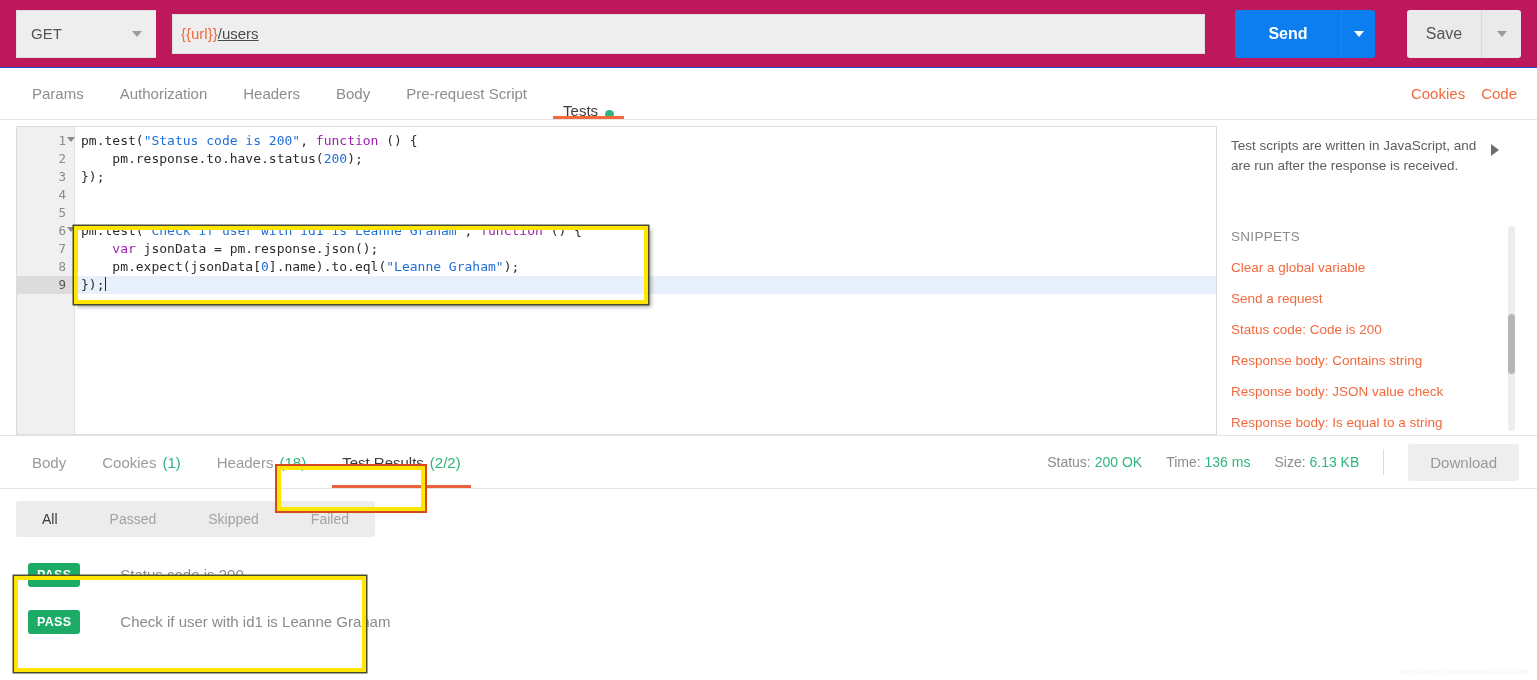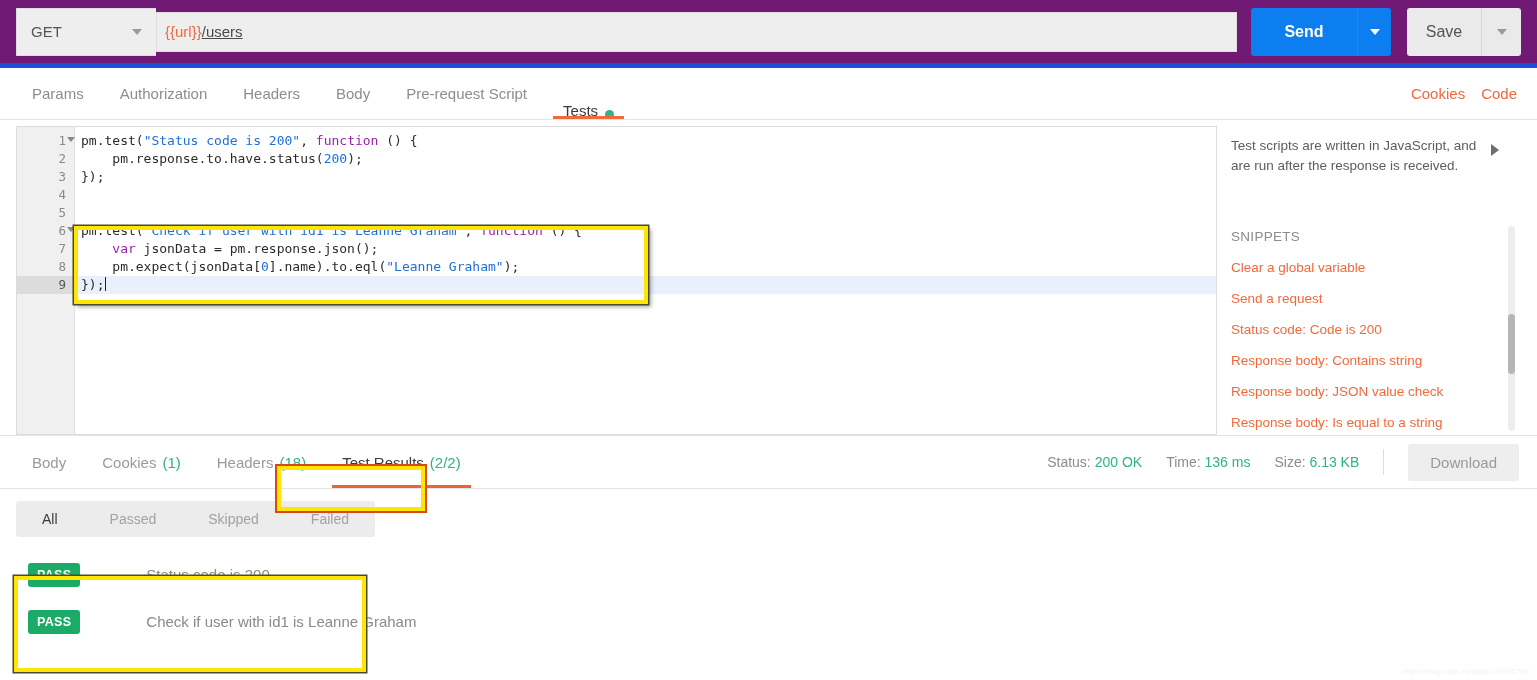--- a/index.html
+++ b/index.html
@@ -10,23 +10,23 @@
     overflow: hidden;
   }
   body { position: relative; }
 
   
   .url-row {
     height: 68px;
     display: flex;
     align-items: center;
     padding: 0 16px;
-    gap: 0;
-    background: #701a75;
-    border-bottom: 5px solid #1d4ed8;
+    gap: 16px;
+    background: #be185d;
+    border-bottom: 1px solid #1d4ed8;
   }
   .method-select {
     width: 140px; height: 48px;
     background: #eeeeee;
     border: 1px solid #dddddd;
     border-right: none;
     display: flex; align-items: center; justify-content: space-between;
     padding: 0 14px;
     font-size: 15px; color: #555;
     cursor: pointer;
@@ -305,21 +305,21 @@
   .pill {
     padding: 10px 26px;
     font-size: 14px; color: #a3a3a3;
     cursor: pointer;
   }
   .pill.active { color: #3b3b3b; }
 
   
   .results { padding: 14px 16px 0 16px; }
   .result-row {
-    display: flex; align-items: center; gap: 26px;
+    display: flex; align-items: center; gap: 0;
     height: 47px;
     padding-left: 12px;
   }
   .pass-badge {
     background: #1bab67; color: #fff;
     font-size: 12.5px; font-weight: bold;
     padding: 5px 9px; border-radius: 3px;
     letter-spacing: 0.3px;
   }
   .result-text { font-size: 15px; color: #8a8a8a; margin-left: 40px; }

